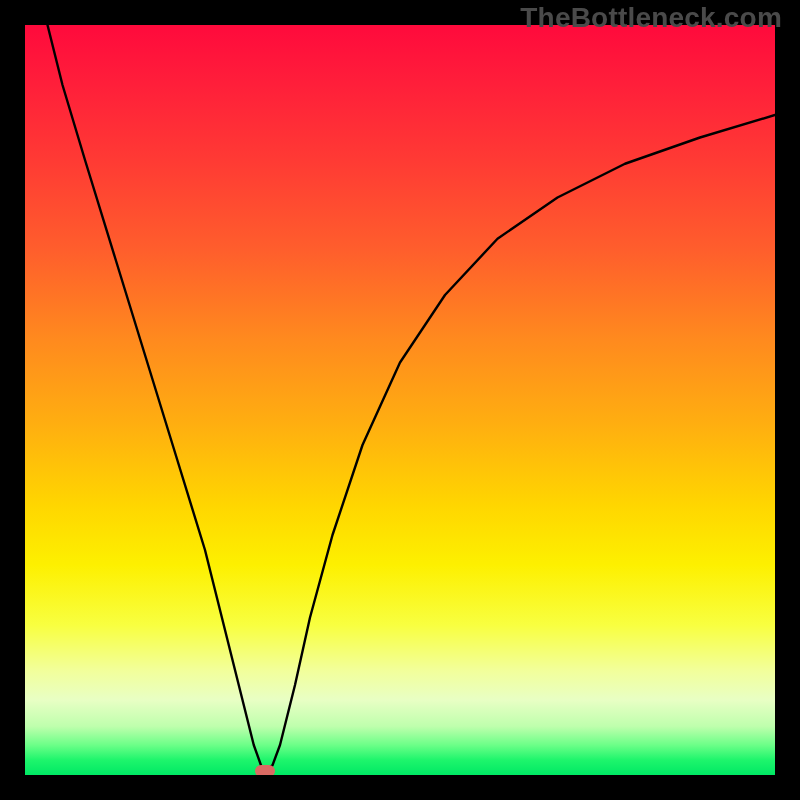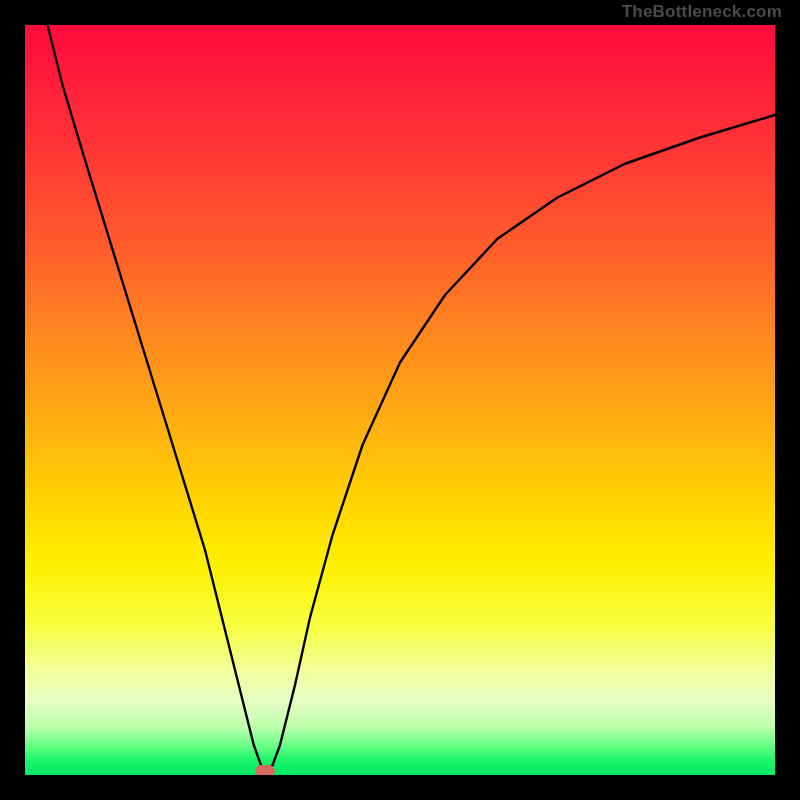--- a/index.html
+++ b/index.html
@@ -9,21 +9,21 @@
     background: #000;
     position: relative;
     font-family: Arial, Helvetica, sans-serif;
     overflow: hidden;
   }
   .watermark {
     position: absolute;
     top: 2px;
     right: 18px;
     color: #4a4a4a;
-    font-size: 17px;
+    font-size: 28px;
     font-weight: 600;
     letter-spacing: 0.2px;
     z-index: 10;
   }
   .plot-area {
     position: absolute;
     left: 25px;
     top: 25px;
     width: 750px;
     height: 750px;

